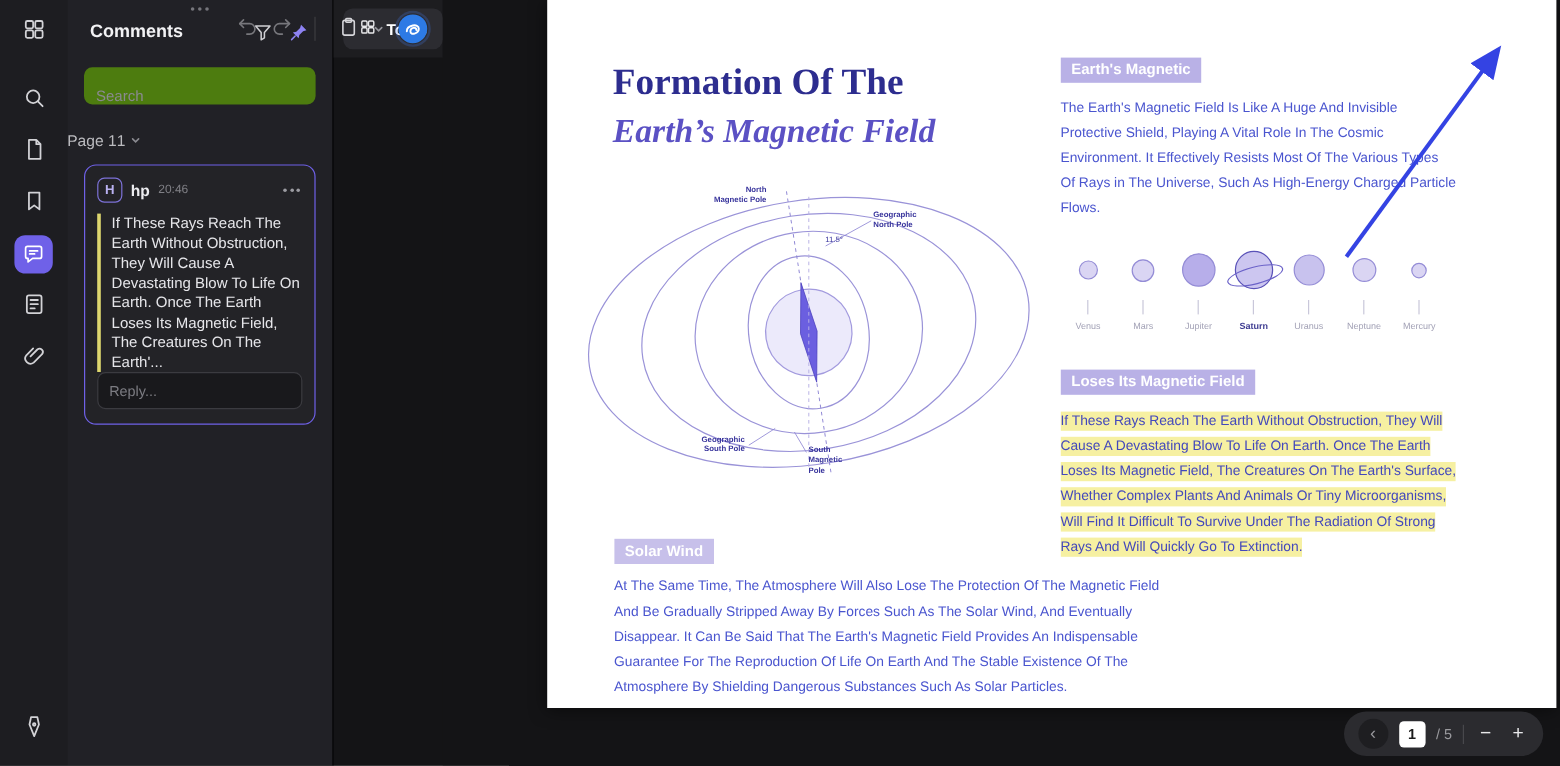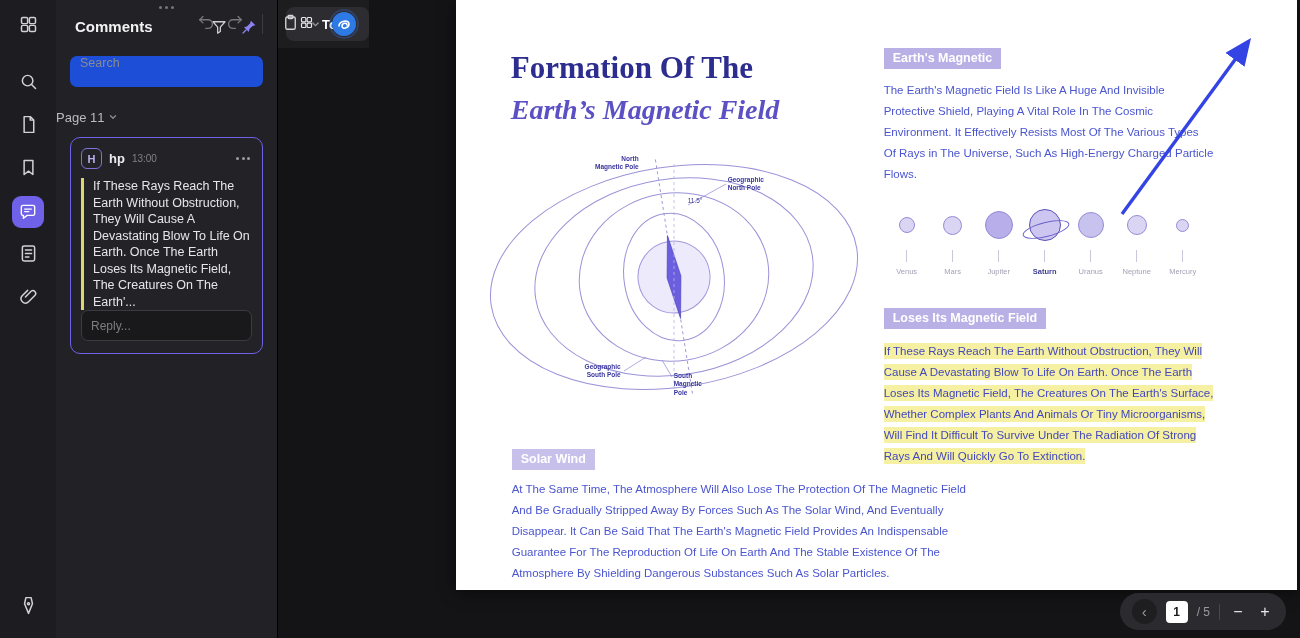--- a/index.html
+++ b/index.html
@@ -22,22 +22,22 @@
   
   .panel { width:222px; background:#212126; border-right:1px solid #000; flex-shrink:0;
            display:flex; flex-direction:column; }
   .panel-handle { height:14px; display:flex; align-items:center; justify-content:center; gap:3px; cursor:grab; }
   .panel-handle i { width:3px; height:3px; border-radius:50%; background:#76767c; }
   .panel-head { margin:4px 19px 0; display:flex; align-items:flex-start; justify-content:space-between; }
   .panel-head h2 { font-size:15px; font-weight:700; color:#f2f2f4; }
   .panel-head-icons { display:flex; gap:12px; align-items:center; }
   .pico { background:none; border:none; color:#cfcfd3; cursor:pointer; display:flex; }
   .pico svg { width:18px; height:18px; }
-  .search-box { margin:17px 14px 0; height:31px; background:#1d4ed8; border-radius:7px;
-                display:flex; align-items:flex-start; padding:0 10px; }
+  .search-box { margin:17px 14px 0; height:31px; background:#4d7c0f; border-radius:7px;
+                display:flex; align-items:flex-end; padding:0 10px; }
   .search-box input { flex:1; background:transparent; border:none; outline:none;
                       color:#d6d6da; font-size:12.5px; }
   .search-box input::placeholder { color:#8a8a90; }
   .count-row { margin:18px 14px 0; display:flex; align-items:center; justify-content:space-between; }
   .count-row .count { color:#8d82f0; font-size:13px; }
   .count-icons { display:flex; gap:13px; }
   .page-row { margin:23px 0 0; display:flex; align-items:center; }
   .page-row .plabel { color:#bbbbbf; font-size:13px; }
   .page-toggle { display:flex; align-items:center; gap:4px; background:none; border:none;
                  color:#bbbbbf; font-size:13px; cursor:pointer; }
@@ -232,21 +232,21 @@
         <span><svg viewBox="0 0 12 12" fill="none" stroke="currentColor" stroke-width="1.6" stroke-linecap="round">
               <path d="M3 4.5 6 7.5 9 4.5"></path>
             </svg></span>
       </button>
     </div>
 
     <article class="comment-card">
       <div class="cc-head">
         <span class="cc-avatar">H</span>
         <span class="cc-author">hp</span>
-        <span class="cc-time">13:00</span>
+        <span class="cc-time">20:46</span>
         <button class="cc-more">
             <i></i>
             <i></i>
             <i></i>
           </button>
       </div>
       <blockquote class="cc-quote">If These Rays Reach The Earth Without Obstruction, They Will Cause A Devastating Blow To Life On Earth. Once The Earth Loses Its Magnetic Field, The Creatures On The Earth'...</blockquote>
       <input class="cc-reply" type="text" placeholder="Reply..." style="">
     </article>
   </section>

